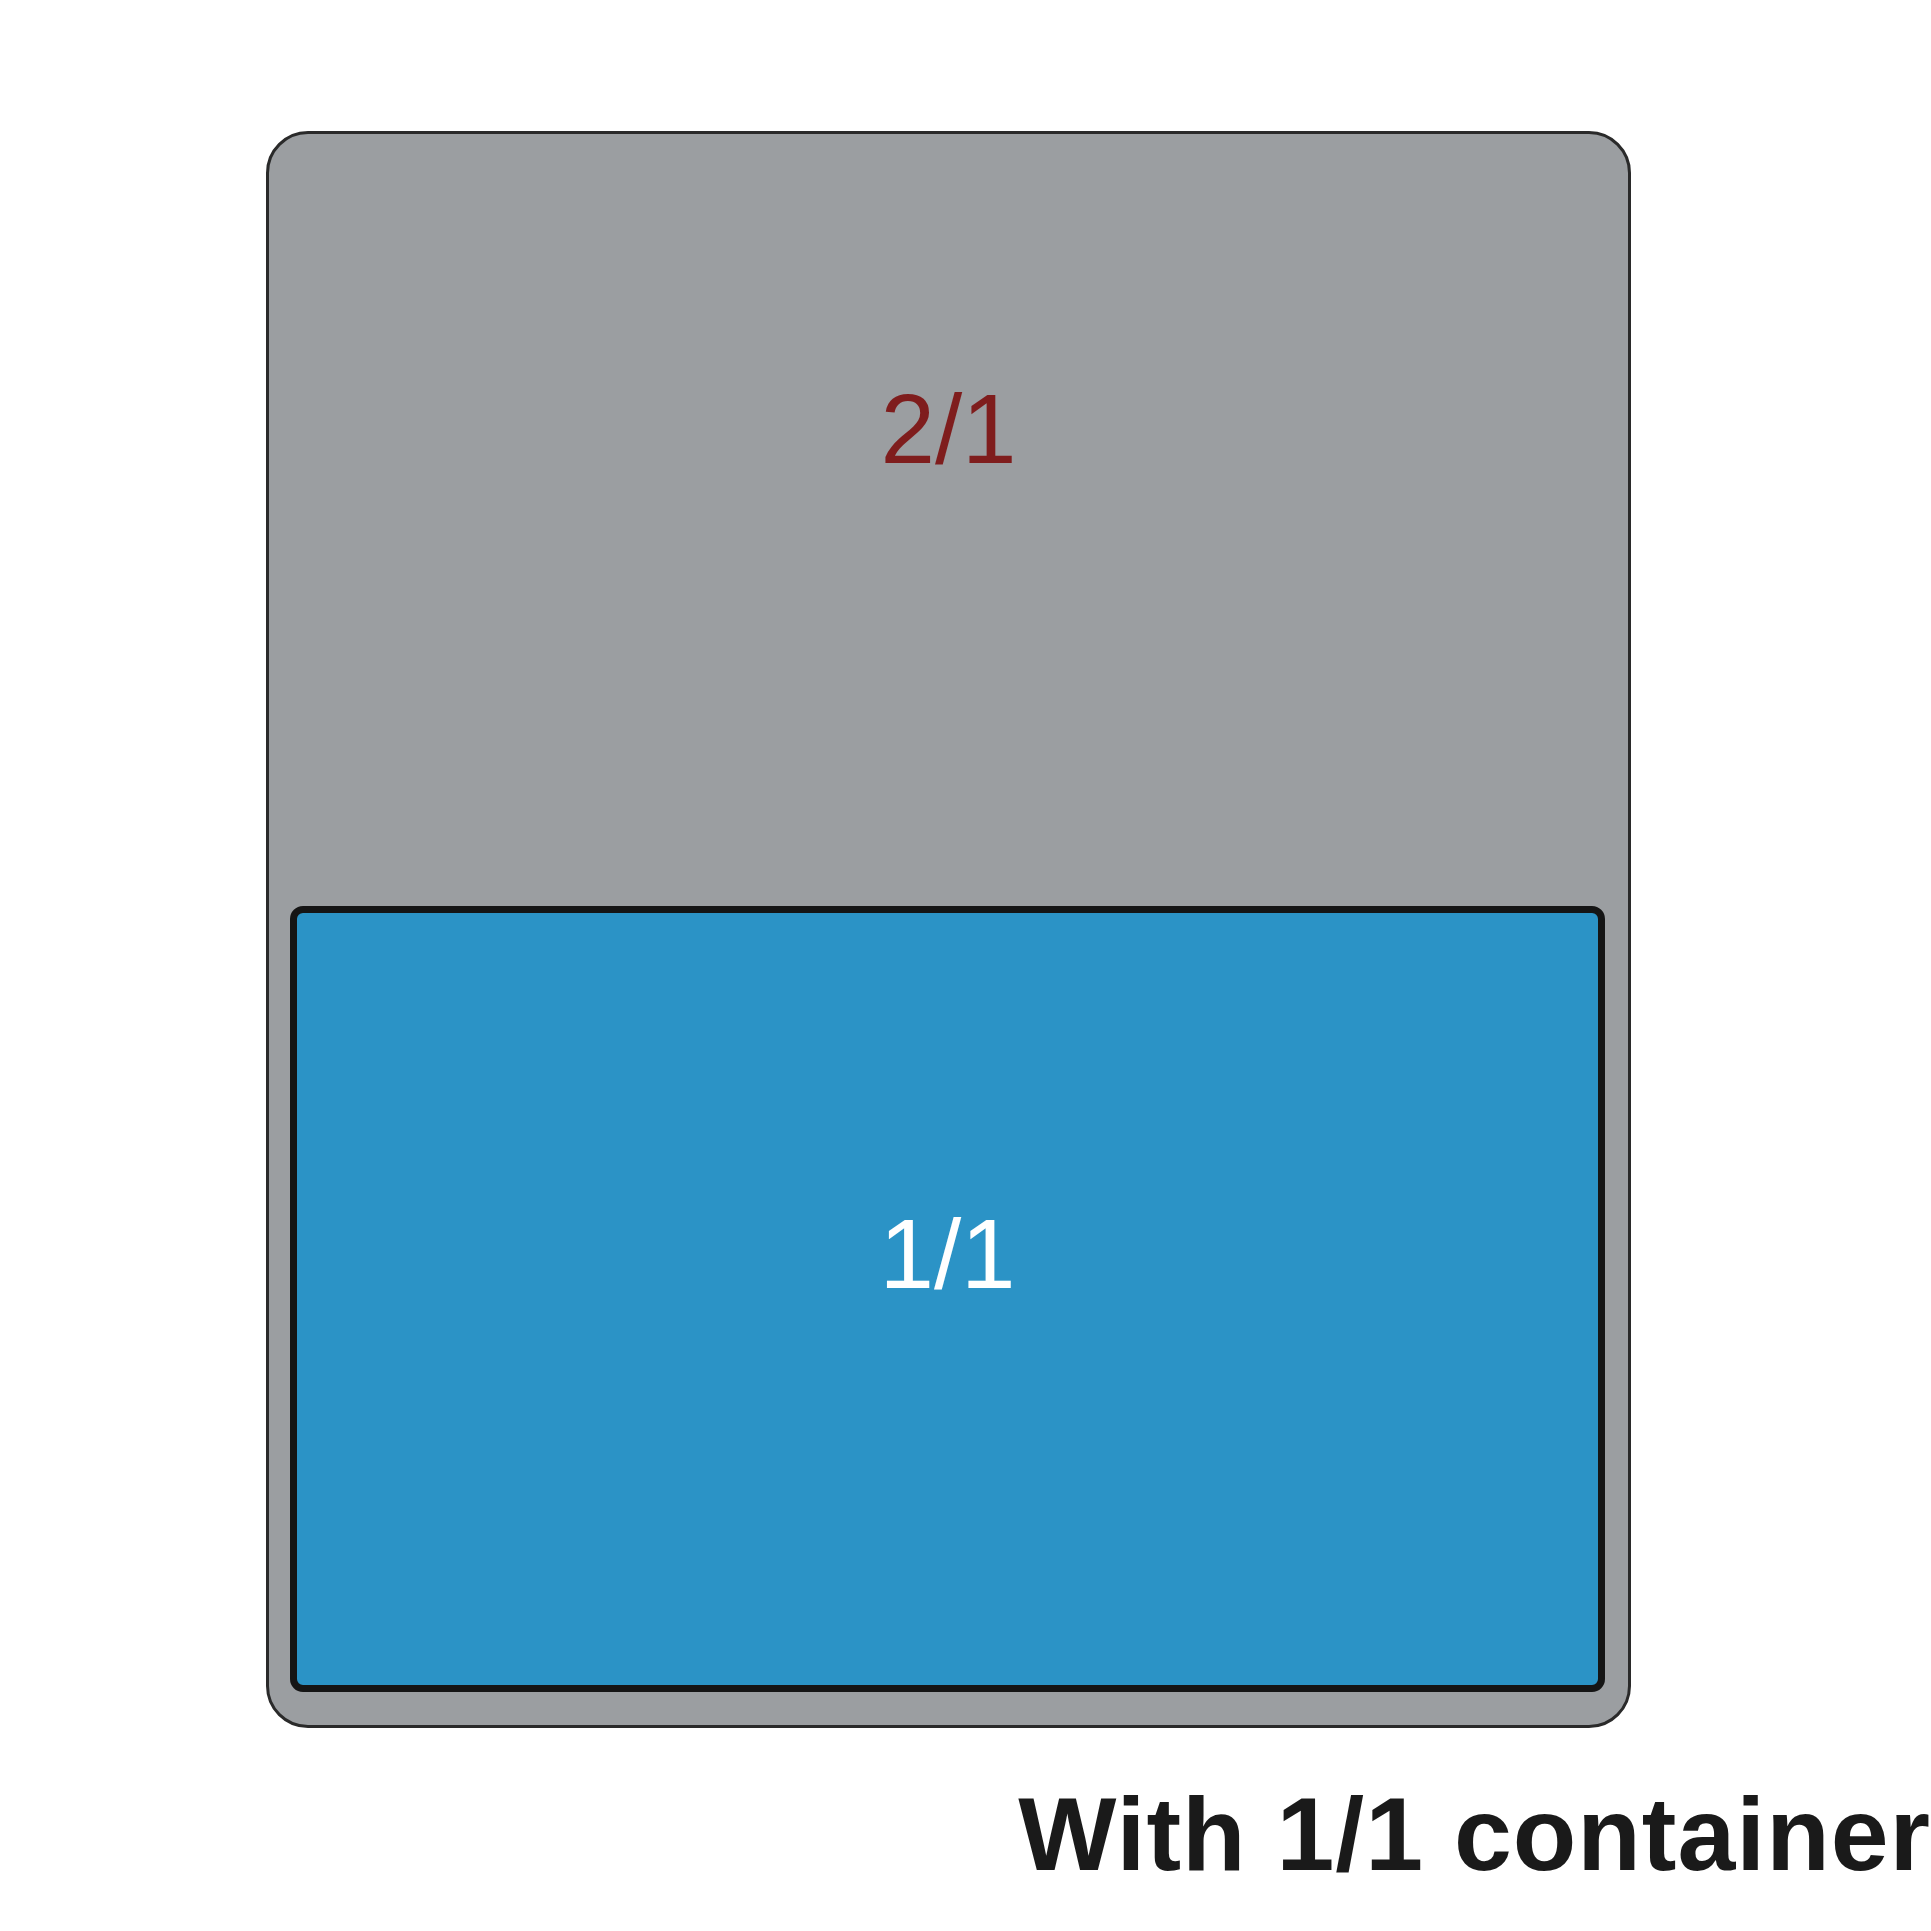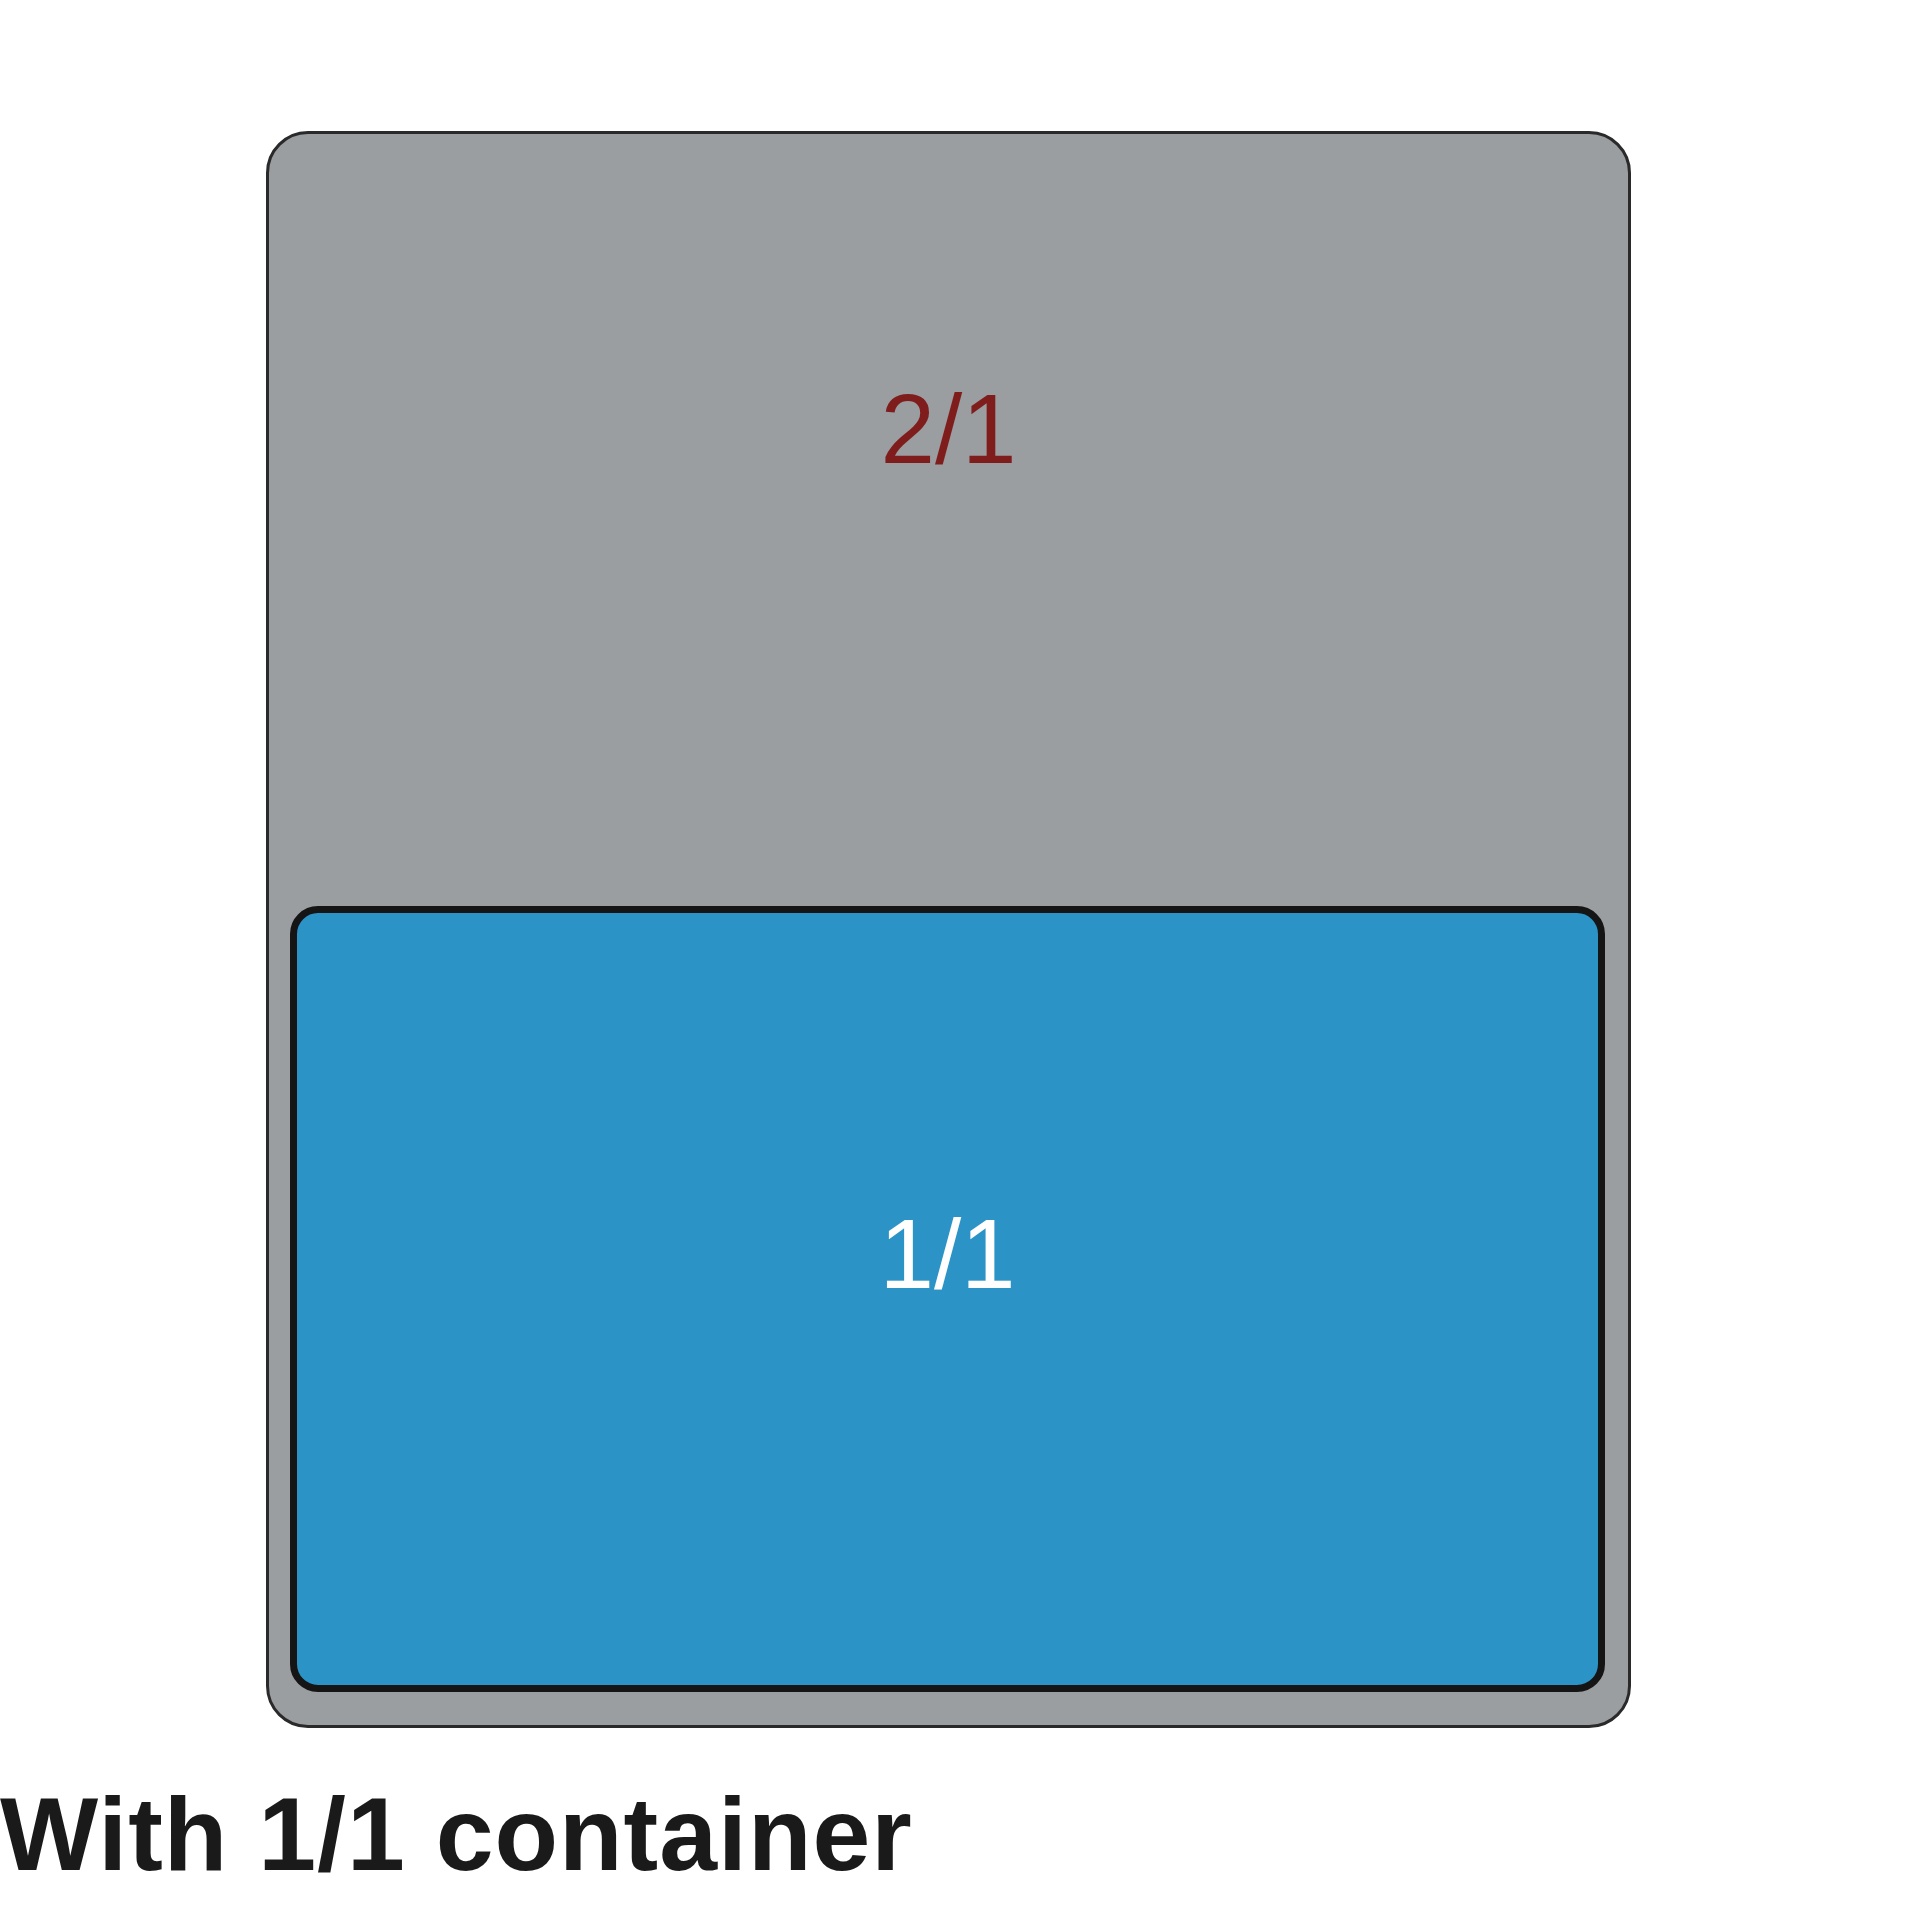--- a/index.html
+++ b/index.html
@@ -37,40 +37,40 @@
     font-size: 98px;
     line-height: 1.3;
     font-weight: normal;
   }
   .pan-inner {
     position: absolute;
     left: 290px;
     top: 906px;
     width: 1315px;
     height: 786px;
-    border-radius: 28px;
+    border-radius: 13px;
     border: 7.7px solid #151515;
     box-sizing: border-box;
   }
   .pan-inner-label {
     position: absolute;
     left: 0;
     right: 0;
     top: 278px;
     text-align: center;
     font-size: 98px;
     line-height: 1.3;
     font-weight: normal;
   }
   .caption {
     position: absolute;
     left: 0;
     right: 0;
     top: 1775px;
-    text-align: left;
+    text-align: right;
     font-size: 104px;
     font-weight: bold;
     letter-spacing: 1px;
   }
 </style>
 </head>
 <body>
 
 <div class="canvas">
 

